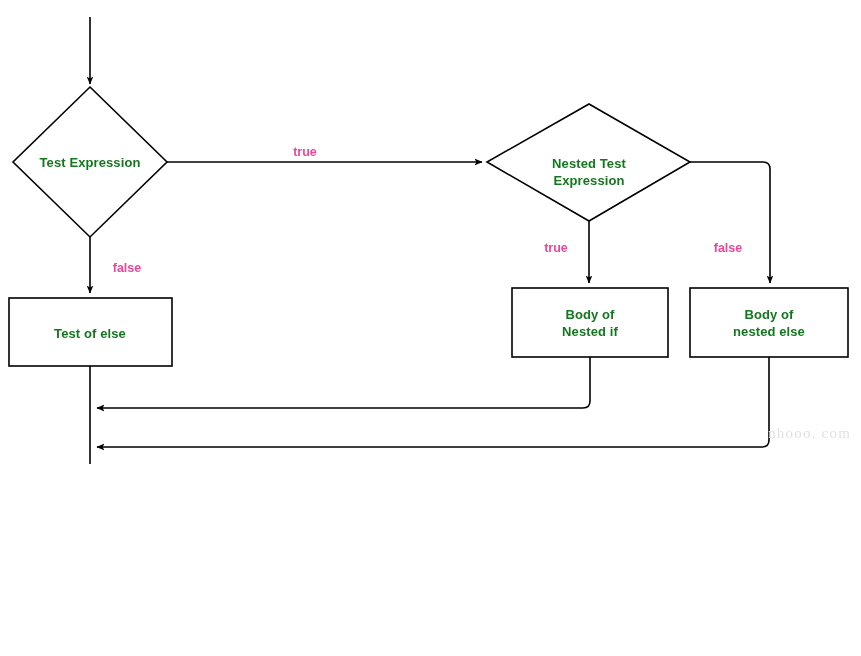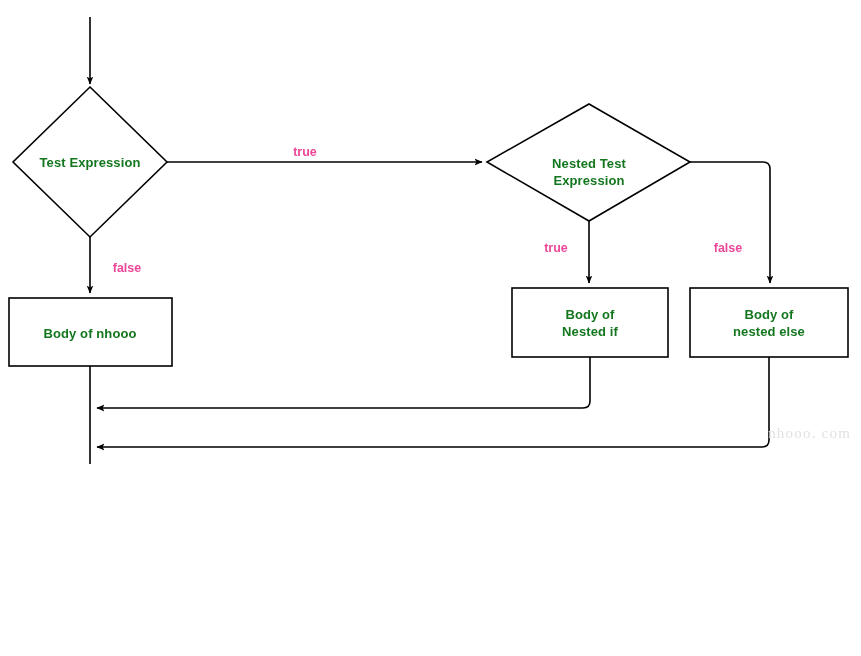--- a/index.html
+++ b/index.html
@@ -110,21 +110,21 @@
     <rect class="node-shape" x="9" y="488" width="163" height="68"></rect>
 
     <path class="edge-line" d="M90,556 L90,633" marker-end="url(#arrow)"></path>
   </svg>
 
   <div class="node-text" style="left:90px; top:162px;">Test Expression</div>
 
   <div class="node-text" style="left:589px; top:172px;">Nested Test
 Expression</div>
 
-  <div class="node-text" style="left:90px; top:333px;">Body of nhooo</div>
+  <div class="node-text" style="left:90px; top:333px;">Test of else</div>
 
   <div class="node-text" style="left:590px; top:323px;">Body of
 Nested if</div>
 
   <div class="node-text" style="left:769px; top:323px;">Body of
 nested else</div>
 
 
   <div class="edge-label" style="left:305px; top:152px;">true</div>
 

